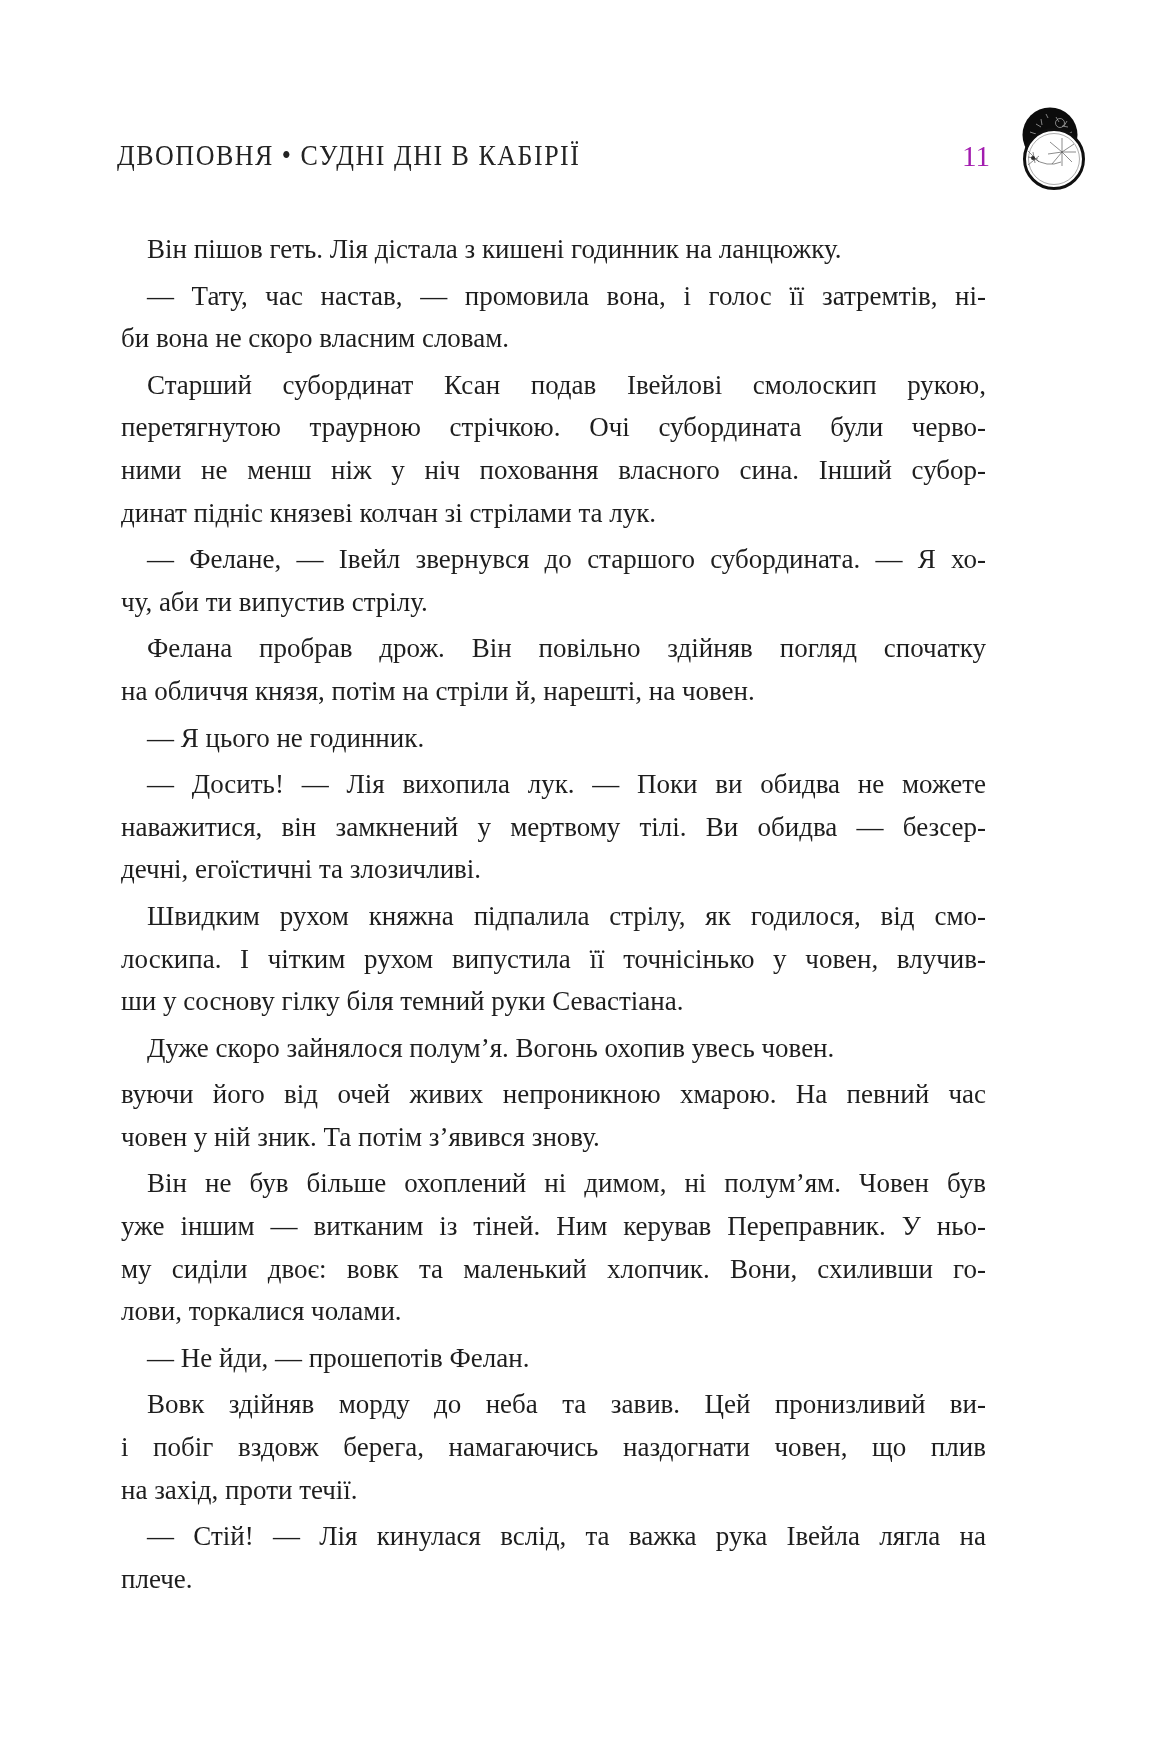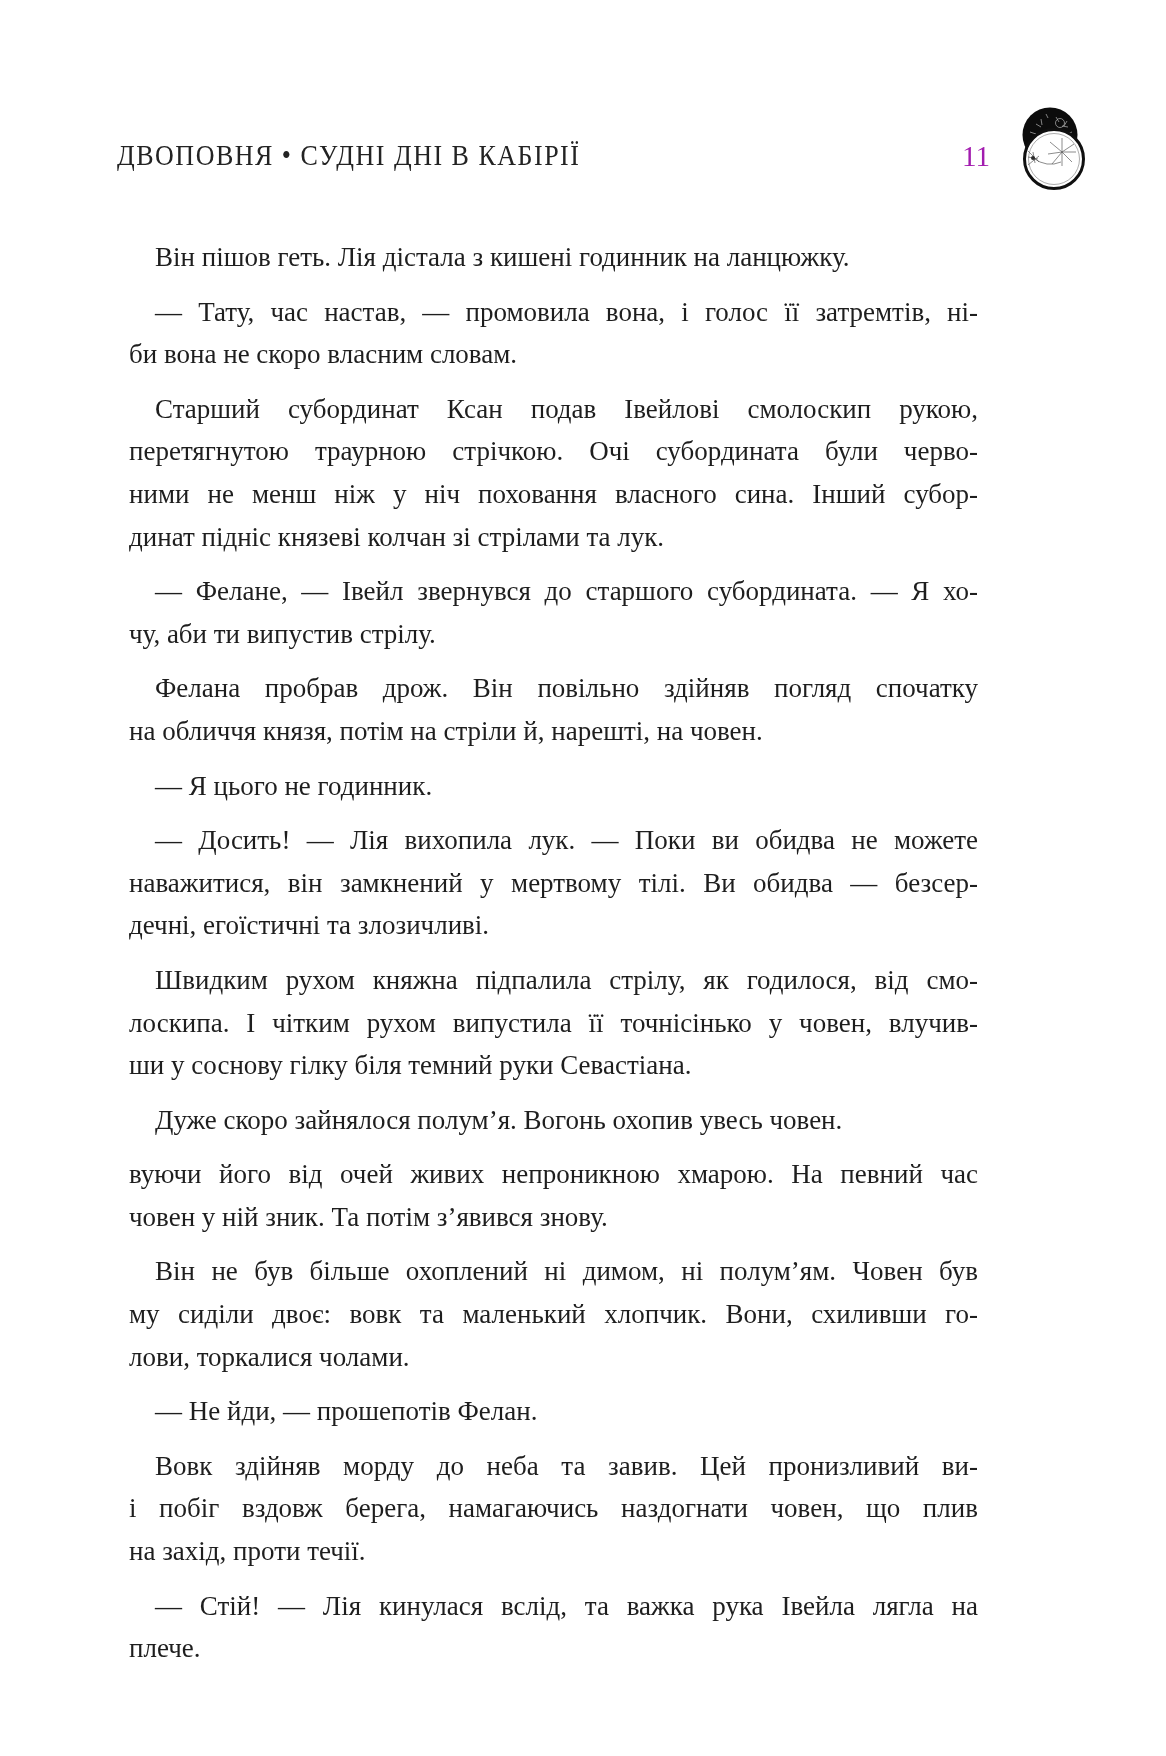--- a/index.html
+++ b/index.html
@@ -43,21 +43,21 @@
   }
   .body {
     position: absolute;
     left: 117px;
     top: 224px;
     width: 873px;
     font-size: 27px;
     line-height: 42.6px;
     color: #1e1e1e;
   }
-  .para { margin: 12px; }
+  .para { margin: 4px; }
   .ln {
     text-align: justify;
     text-justify: inter-word;
     text-align-last: left;
     white-space: normal;
   }
   .ln.j { text-align-last: justify; }
   .ln.first { padding-left: 26px; }
 </style>
 </head>
@@ -128,20 +128,21 @@
       </div>
       <div class="para">
         <div class="ln first">Дуже скоро зайнялося полум’я. Вогонь охопив увесь човен.</div>
       </div>
       <div class="para">
         <div class="ln j">вуючи його від очей живих непроникною хмарою. На певний час</div>
         <div class="ln">човен у ній зник. Та потім з’явився знову.</div>
       </div>
       <div class="para">
         <div class="ln first j">Він не був більше охоплений ні димом, ні полум’ям. Човен був</div>
+        <div class="ln j">уже іншим — витканим із тіней. Ним керував Переправник. У ньо-</div>
         <div class="ln j">му сиділи двоє: вовк та маленький хлопчик. Вони, схиливши го-</div>
         <div class="ln">лови, торкалися чолами.</div>
       </div>
       <div class="para">
         <div class="ln first">— Не йди, — прошепотів Фелан.</div>
       </div>
       <div class="para">
         <div class="ln first j">Вовк здійняв морду до неба та завив. Цей пронизливий ви-</div>
         <div class="ln j">і побіг вздовж берега, намагаючись наздогнати човен, що плив</div>
         <div class="ln">на захід, проти течії.</div>

